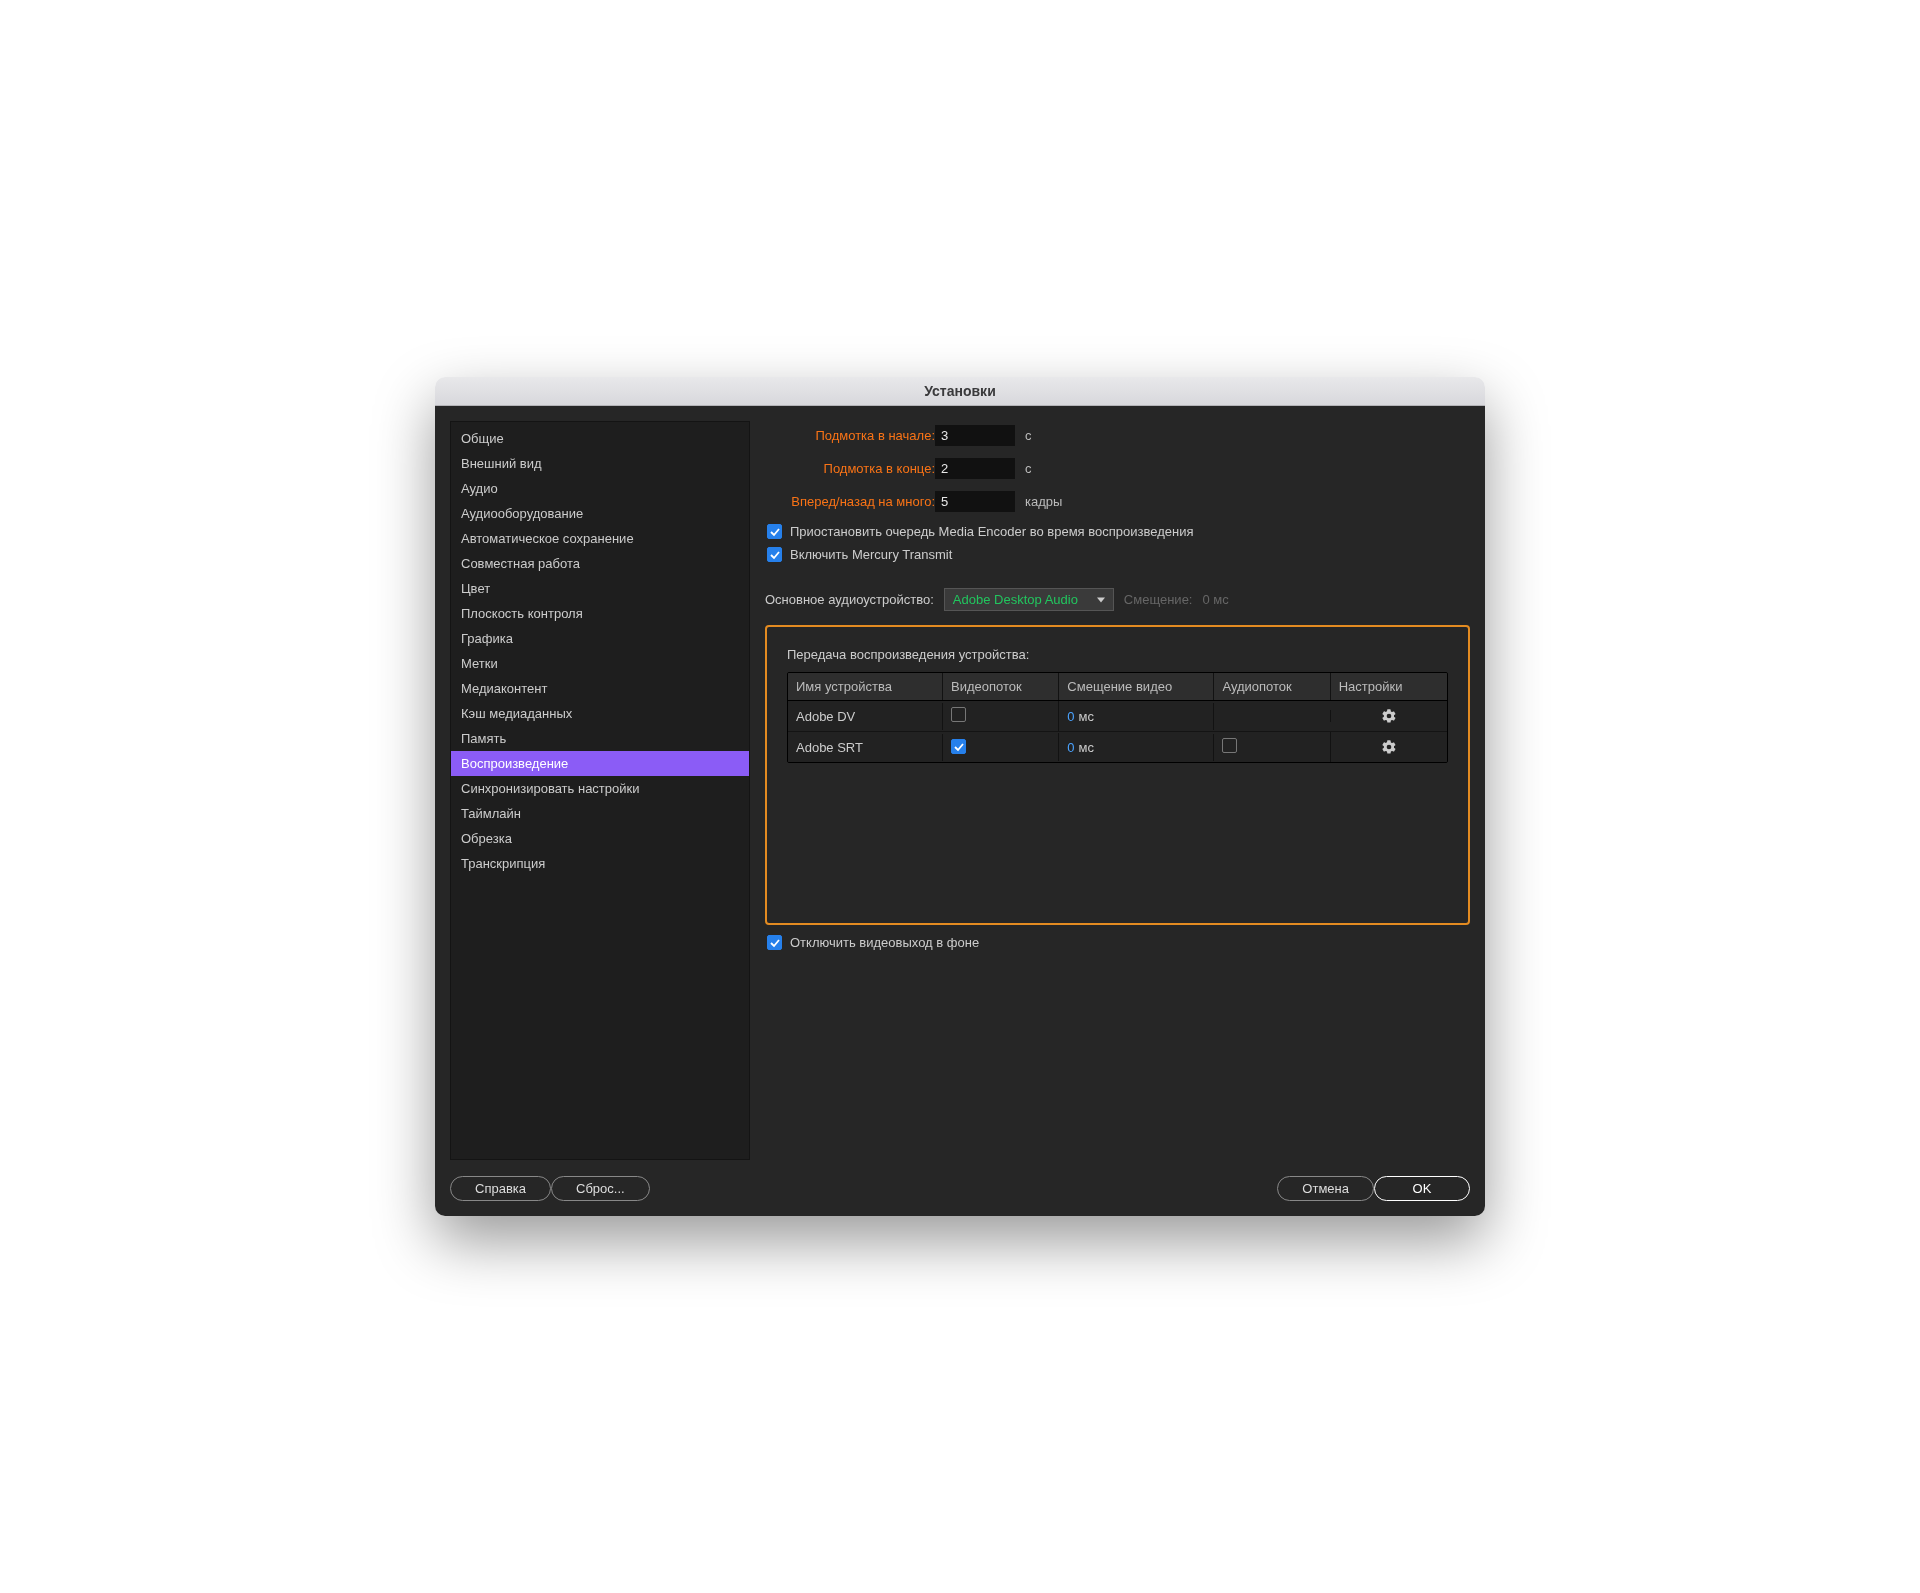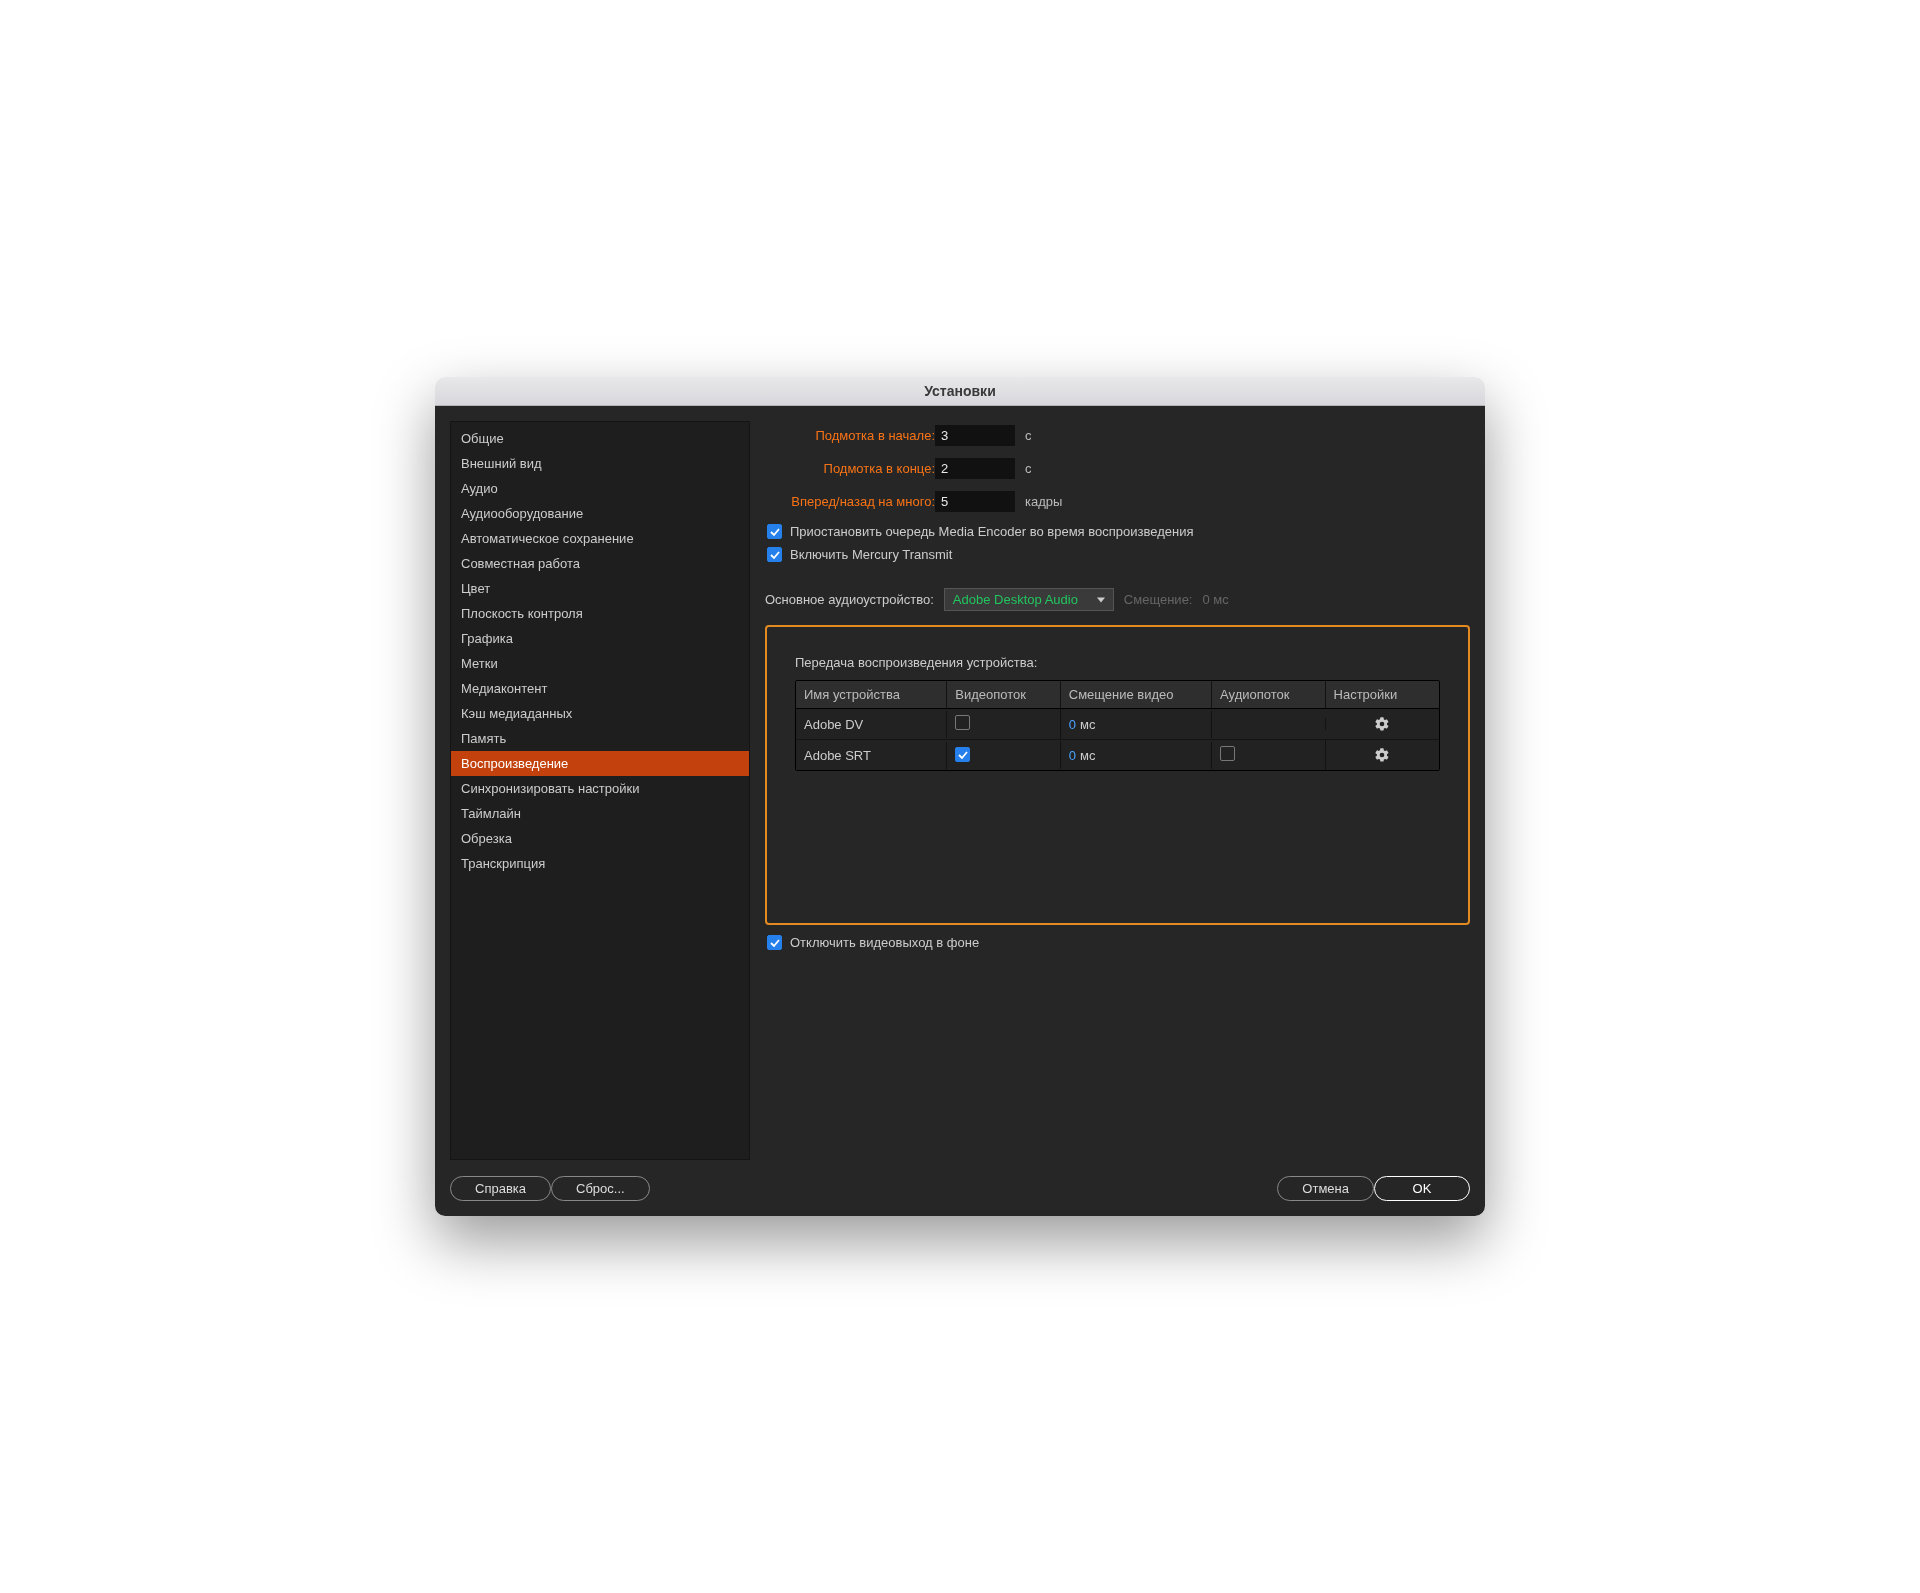--- a/index.html
+++ b/index.html
@@ -49,21 +49,21 @@
       padding: 4px 0;
       overflow: auto;
     }
     .sidebar-item {
       padding: 5px 10px;
       color: #ccc;
       cursor: default;
       font-size: 13px;
     }
     .sidebar-item.selected {
-      background: #c2410c;
+      background: #8b5cf6;
       color: #fff;
     }
     .content {
       flex: 1;
       padding: 4px 0;
     }
     .form-row {
       display: flex;
       align-items: center;
       margin-bottom: 12px;
@@ -130,21 +130,21 @@
       transform: translateY(-50%);
       border-left: 4px solid transparent;
       border-right: 4px solid transparent;
       border-top: 5px solid #ccc;
     }
     .muted { color: #666; }
     .highlight-box {
       border: 2px solid #e38b21;
       border-radius: 4px;
       margin-top: 14px;
-      padding: 28px;
+      padding: 20px;
       height: 300px;
     }
     .device-title { color: #ccc; margin-bottom: 10px; }
     .device-table {
       border: 1px solid #000;
       border-radius: 2px;
       overflow: hidden;
     }
     .device-table-head, .device-row {
       display: grid;

